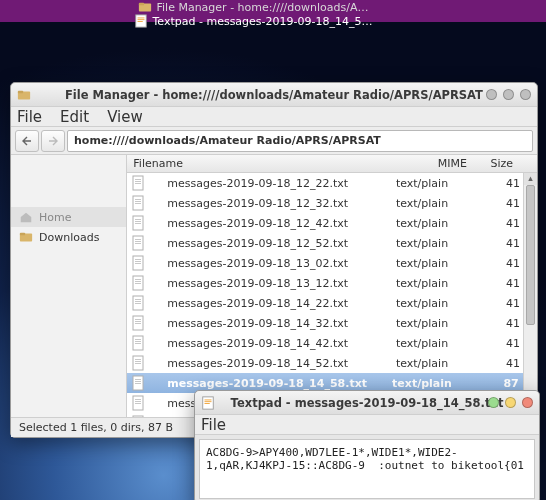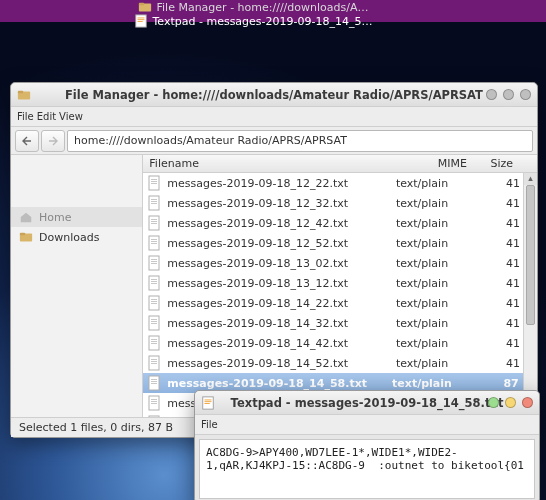--- a/index.html
+++ b/index.html
@@ -36,50 +36,50 @@
   .titlebar .ico { position: absolute; left: 6px; width: 14px; height: 14px; }
   .win-buttons { position: absolute; right: 6px; display: flex; gap: 6px; }
   .win-btn { width: 11px; height: 11px; border-radius: 50%; border: 1px solid rgba(0,0,0,.25); }
   .wb-min { background: #bfbfbf; }
   .wb-max { background: #bfbfbf; }
   .wb-close { background: #bfbfbf; }
   .textpad .wb-min { background: #9bdc8f; }
   .textpad .wb-max { background: #f7d774; }
   .textpad .wb-close { background: #f08a7a; }
 
-  .menubar { height: 20px; display: flex; align-items: center; padding: 0 6px; gap: 3px;
-    font-size: 10px; color: #333; border-bottom: 1px solid #cfcfcf; background: #ededed; }
+  .menubar { height: 20px; display: flex; align-items: center; padding: 0 6px; gap: 18px;
+    font-size: 15px; color: #333; border-bottom: 1px solid #cfcfcf; background: #ededed; }
   .menubar span { cursor: default; }
 
   .navbar { height: 28px; display: flex; align-items: center; padding: 2px 4px; gap: 2px;
     background: #ededed; border-bottom: 1px solid #cfcfcf; }
   .nav-btn { width: 24px; height: 22px; border: 1px solid #c0c0c0; border-radius: 3px;
     background: linear-gradient(#fdfdfd,#e8e8e8); display:flex; align-items:center; justify-content:center;
     color:#555; font-size:12px; }
   .addr { flex: 1; height: 22px; border: 1px solid #b8b8b8; background: #fff; border-radius: 2px;
-    padding: 0 6px; font-size: 11px; color: #333; display:flex; align-items:center; }
+    padding: 0 6px; font-size: 11px; color: #333; display:flex; align-items:center;font-weight:bold; }
 
   .fm-body { display: flex; height: 262px; }
   .sidebar { width: 140px; background: #f2f2f2; border-right: 1px solid #cfcfcf; padding: 4px 0; }
   .side-item { display:flex; align-items:center; padding: 3px 8px; font-size:11px; color:#333; gap:6px; }
   .side-item.hdr { color:#888; background:#e2e2e2;margin-top:48px; }
   .side-ico { width:14px; height:14px; }
 
   .filepane { flex:1; display:flex; flex-direction:column; background:#fff; }
   .cols { display:flex; font-size:11px; color:#333; background:linear-gradient(#f7f7f7,#e6e6e6);
     border-bottom:1px solid #cfcfcf; height:18px; align-items:center; }
   .c-name { flex:1; padding-left:6px; }
   .c-mime { width:110px; text-align:right; }
   .c-size { width:60px; text-align:right; padding-right:14px; }
   .c-sb { width:10px; }
   .filelist { flex:1; overflow:hidden; position:relative; }
   .row { display:flex; align-items:center; height:20px; font-size:11px; color:#333; }
   .row.sel { background: linear-gradient(#a8c6ea,#8fb4e0); color:#fff;font-weight:bold; }
   .row .fico { width:16px; height:16px; margin:0 5px 0 3px; flex-shrink:0; }
-  .row .nm { flex:1; white-space:nowrap; overflow:hidden; text-overflow:ellipsis; }
+  .row .nm { flex:1; white-space:nowrap; overflow:hidden; text-overflow:ellipsis;margin-left:16px; }
   .row .mm { width:110px; text-align:center; }
   .row .sz { width:60px; text-align:right; padding-right:6px; }
   .vscroll { position:absolute; right:0; top:0; bottom:0; width:14px;
     background:#ededed; border-left:1px solid #d0d0d0; }
   .vscroll .thumb { position:absolute; left:2px; right:2px; top:12px; height:140px;
     background:#c6c6c6; border:1px solid #a8a8a8; border-radius:2px; }
   .vscroll .arr { position:absolute; left:0; right:0; height:12px; text-align:center;
     font-size:9px; color:#666; background:#e2e2e2; }
   .vscroll .arr.up{top:0;} .vscroll .arr.dn{bottom:0;}
   .statusbar { height:20px; border-top:1px solid #cfcfcf; background:#ededed;

